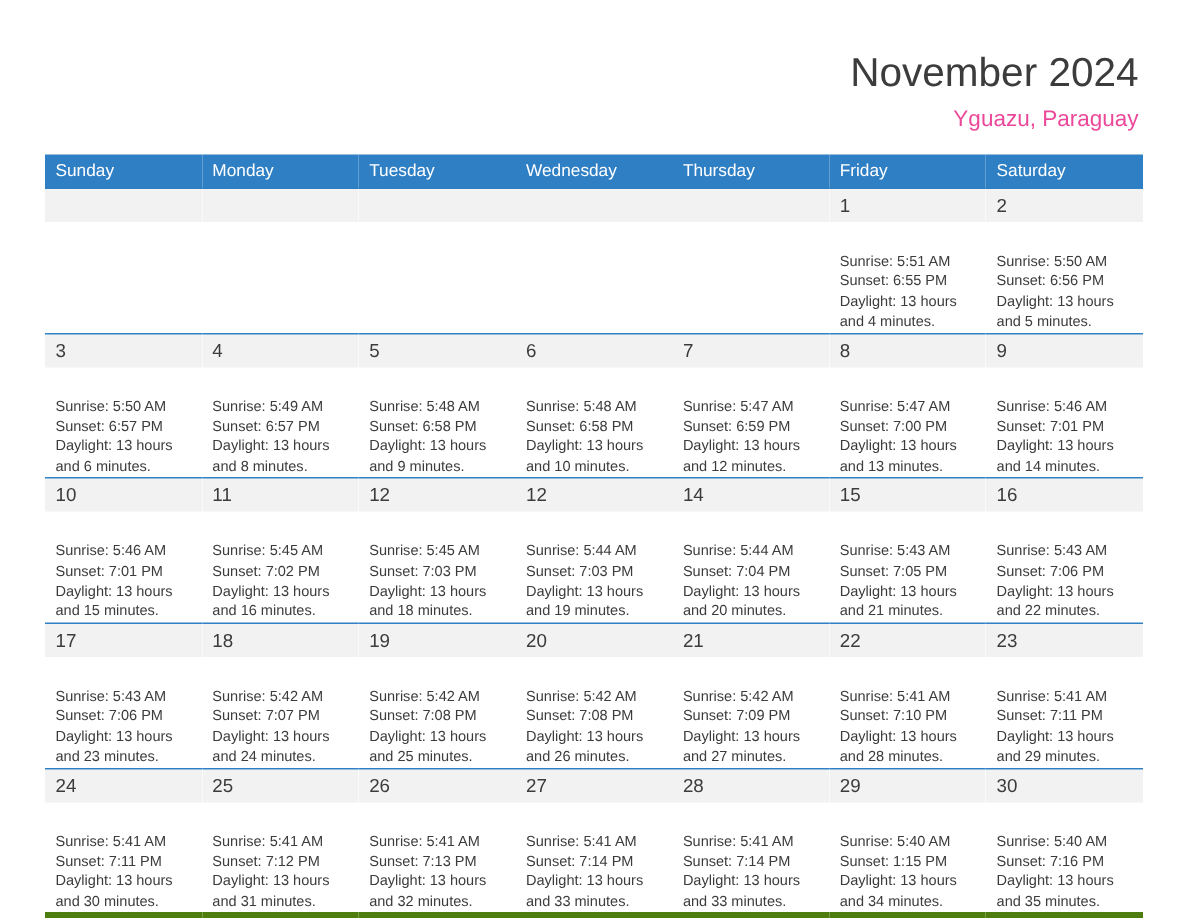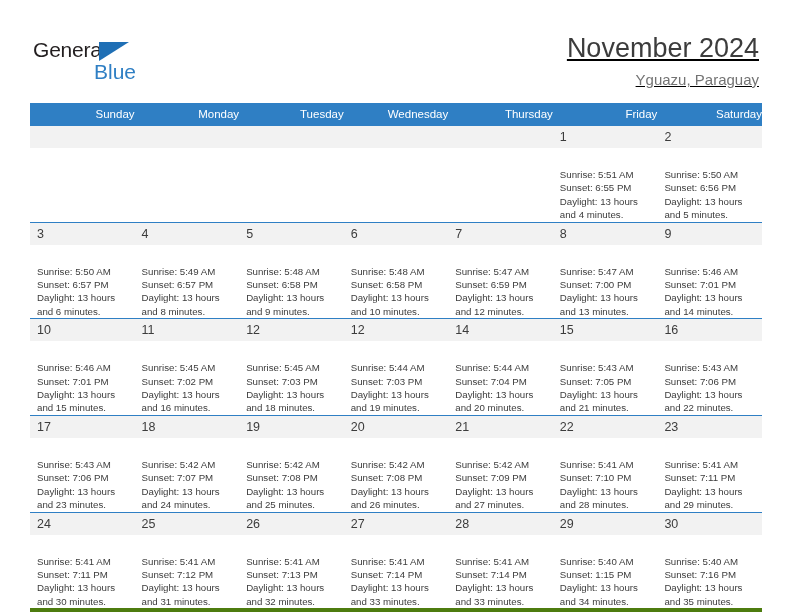--- a/index.html
+++ b/index.html
@@ -55,53 +55,52 @@
     font-size: 21px;
     color: #2f7fc4;
     line-height: 24px;
     white-space: nowrap;
   }
   .title-block {
     position: absolute;
     right: 33px;
     top: 32px;
     text-align: right;
-    text-decoration: underline;
   }
   .title-main {
     font-size: 27px;
     color: #3c3c3c;
     line-height: 32px;
     font-weight: normal;
     margin: 0;
     white-space: nowrap;
   }
   .title-sub {
     font-size: 15px;
-    color: #737373;
+    color: #ec4899;
     line-height: 20px;
     margin: 6px 0 0 0;
     white-space: nowrap;
   }
 
   
   .calendar {
     position: absolute;
     left: 30px;
     top: 103px;
     width: 732px;
     border-collapse: collapse;
     table-layout: fixed;
   }
   .calendar th {
     background: #2f7fc4;
     color: #ffffff;
     font-weight: normal;
     font-size: 11.5px;
-    text-align: right;
+    text-align: left;
     padding: 5px 0 5px 7px;
     height: 21px;
     border: none;
   }
   .calendar td {
     vertical-align: top;
     padding: 0;
     border-top: 1px solid #2f7fc4;
     border-right: 0;
     background: #ffffff;
@@ -135,25 +134,20 @@
     border-bottom: 4px solid #4d7c0f;
   }
 </style>
 </head>
 <body>
 
 <div class="page">
 
   <div class="header">
 
-    <div class="logo">
-      <span class="logo-general">General</span>
-      <span class="logo-triangle"></span>
-      <span class="logo-blue">Blue</span>
-    </div>
 
     <div class="title-block">
       <h1 class="title-main">November 2024</h1>
       <p class="title-sub">Yguazu, Paraguay</p>
     </div>
 
   </div>
 
   <table class="calendar">
     <thead>

